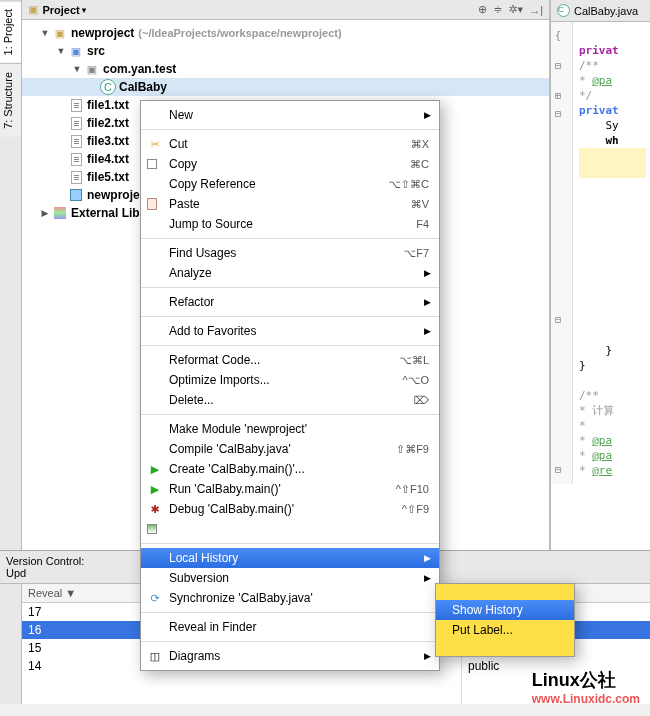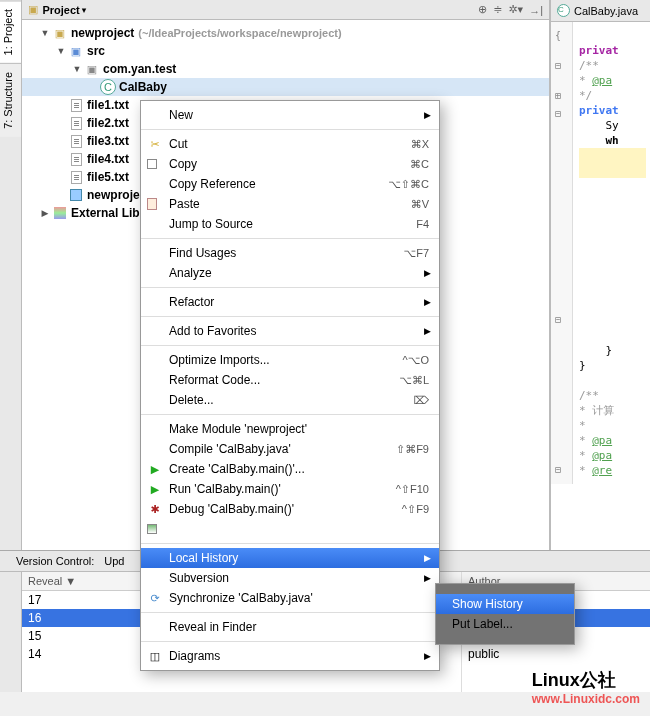--- a/index.html
+++ b/index.html
@@ -31,21 +31,21 @@
 .editor-tab .class-icon { margin-right: 4px; }
 .code { font-family: Menlo, monospace; font-size: 11px; padding: 6px 4px 6px 28px; position: relative; line-height: 15px; }
 .gutter { position: absolute; left: 0; top: 0; bottom: 0; width: 22px; background: #f7f7f7; border-right: 1px solid #ddd; }
 .gutter .gm { position: absolute; left: 4px; font-size: 10px; color: #888; }
 .code .kw-private { color: #a626a4; font-weight: bold; }
 .code .kw-public { color: #4078f2; font-weight: bold; }
 .code .gray { color: #999; }
 .code .grn { color: #50a14f; text-decoration: underline; }
 .code .hl { background: #fff5c2; display: inline-block; width: 100%; }
 .bottom { border-top: 1px solid #aaa; background: #fff; }
-.vc-header { background: #e8e8e8; border-bottom: 1px solid #bbb; padding: 4px 16px; font-size: 11px; display: flex; }
+.vc-header { background: #e8e8e8; border-bottom: 1px solid #bbb; padding: 4px 6px; font-size: 11px; display: flex; flex-direction: column; }
 .vc-header span { margin-right: 10px; }
 .vc-table { display: flex; height: 120px; }
 .vc-leftbar { width: 22px; background: #e8e8e8; border-right: 1px solid #bbb; }
 .vc-cols { flex: 1; display: flex; }
 .vc-col-version { width: 440px; border-right: 1px solid #ddd; }
 .vc-col-author { flex: 1; }
 .col-hdr { background: #f4f4f4; border-bottom: 1px solid #ccc; padding: 3px 6px; font-size: 11px; color: #555; }
 .vc-row { padding: 2px 6px; height: 18px; display: flex; align-items: center; font-size: 12px; }
 .vc-row.sel { background: #3773e1; color: #fff; }
 
@@ -56,21 +56,21 @@
 .ctx-item .sub-arrow { position: absolute; right: 8px; font-size: 9px; }
 .ctx-sep { height: 1px; background: #ddd; margin: 4px 0; }
 .ctx-icon { position: absolute; left: 6px; width: 16px; height: 16px; display: flex; align-items: center; justify-content: center; font-size: 11px; }
 .ctx-icon.cut { color: #d4af37; }
 .ctx-icon.copy { border: 1px solid #888; width: 10px; height: 10px; }
 .ctx-icon.paste { border: 1px solid #b88; width: 10px; height: 12px; background: #fed; }
 .ctx-icon.run { color: #2a2; }
 .ctx-icon.debug { color: #a22; }
 .ctx-icon.cov { border: 1px solid #888; width: 10px; height: 10px; background: linear-gradient(#7b7,#fff); }
 .ctx-icon.sync { color: #48c; }
-.submenu { position: absolute; top: 583px; left: 435px; width: 140px; background: #737373; border: 1px solid #999; box-shadow: 4px 4px 14px rgba(0,0,0,0.3); z-index: 110; padding: 10px 0; }
+.submenu { position: absolute; top: 583px; left: 435px; width: 140px; background: #fde047; border: 1px solid #999; box-shadow: 4px 4px 14px rgba(0,0,0,0.3); z-index: 110; padding: 16px 0; }
 .submenu .ctx-item { padding-left: 16px; }
 .watermark { position: absolute; right: 10px; bottom: 10px; font-size: 12px; color: #e55; font-weight: bold; z-index: 50; }
 .watermark .blk { color: #000; font-size: 18px; }
 .indent-1 { padding-left: 16px; }
 .indent-2 { padding-left: 32px; }
 .indent-3 { padding-left: 48px; }
 .indent-4 { padding-left: 64px; }
 .path-gray { color: #999; font-size: 11px; margin-left: 4px; }
 </style>
 </head>
@@ -273,26 +273,26 @@
       <span>Refactor</span>
       <span class="sub-arrow">▶</span>
     </div>
     <div class="ctx-sep"></div>
     <div class="ctx-item">
       <span>Add to Favorites</span>
       <span class="sub-arrow">▶</span>
     </div>
     <div class="ctx-sep"></div>
     <div class="ctx-item">
+      <span>Reformat Code...</span>
+      <span class="shortcut">⌥⌘L</span>
+    </div>
+    <div class="ctx-item">
       <span>Optimize Imports...</span>
       <span class="shortcut">^⌥O</span>
-    </div>
-    <div class="ctx-item">
-      <span>Reformat Code...</span>
-      <span class="shortcut">⌥⌘L</span>
     </div>
     <div class="ctx-item">
       <span>Delete...</span>
       <span class="shortcut">⌦</span>
     </div>
     <div class="ctx-sep"></div>
     <div class="ctx-item">
       <span>Make Module 'newproject'</span>
     </div>
     <div class="ctx-item">

